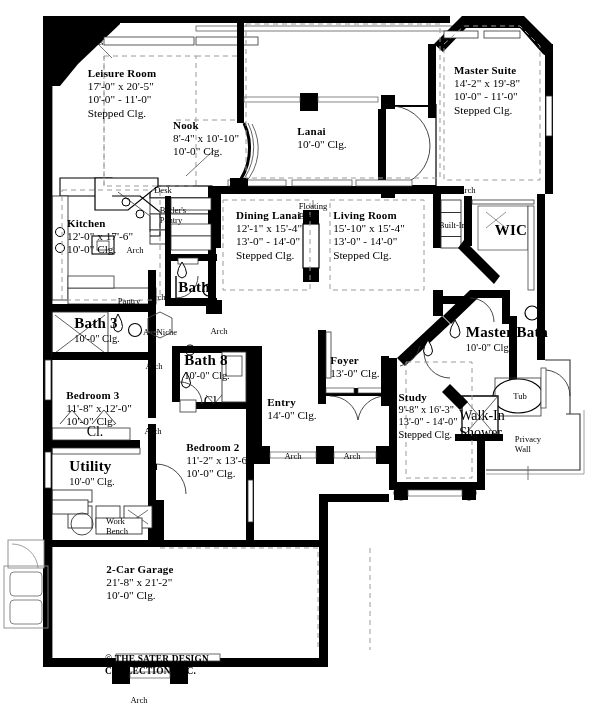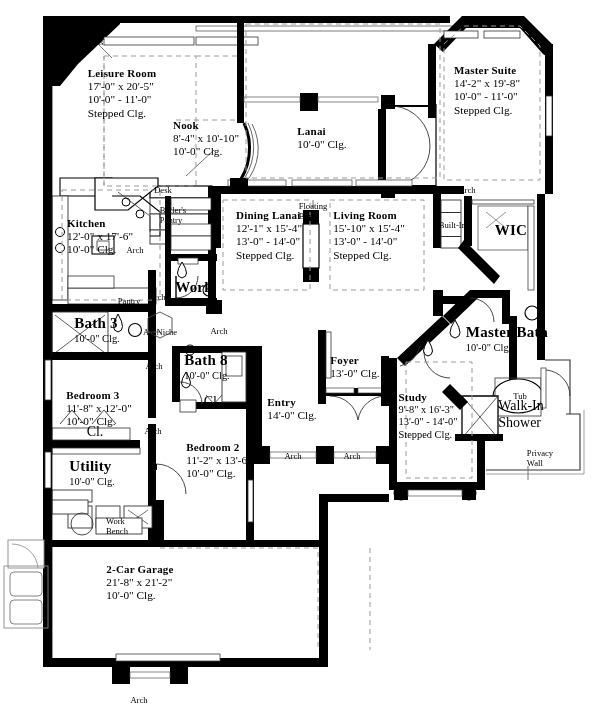--- a/index.html
+++ b/index.html
@@ -428,43 +428,47 @@
 <div class="lbl tiny" style="left:163px;top:190px;">Desk</div>
 <div class="lbl tiny" style="left:173px;top:215px;">
   <div>Butler's</div>
   <div>Pantry</div>
 </div>
 <div class="lbl tiny" style="left:313px;top:211px;">
   <div>Floating</div>
   <div>Bar</div>
 </div>
 <div class="lbl tiny" style="left:454px;top:225px;">Built-Ins</div>
-<div class="lbl rname sm" style="left:196px;top:288px;">Work.</div>
+<div class="lbl rname sm" style="left:196px;top:288px;">Bath.</div>
 <div class="lbl tiny" style="left:129px;top:301px;">Pantry</div>
 <div class="lbl tiny" style="left:160px;top:332px;">Art Niche</div>
 <div class="lbl tiny2" style="left:95px;top:432px;">Cl.</div>
 <div class="lbl tiny2" style="left:212px;top:402px;">Cl.</div>
-<div class="lbl tiny2" style="left:482px;top:415px;margin-left:39px;">
+<div class="lbl tiny2" style="left:482px;top:425px;">
   <div>Walk-In</div>
   <div>Shower</div>
 </div>
 <div class="lbl tiny" style="left:520px;top:396px;">Tub</div>
-<div class="lbl tiny" style="left:528px;top:458px;margin-left:12px;">
+<div class="lbl tiny" style="left:528px;top:444px;">
   <div>Privacy</div>
   <div>Wall</div>
 </div>
 <div class="lbl tiny" style="left:117px;top:526px;">
   <div>Work</div>
   <div>Bench</div>
 </div>
 
 <div class="lbl tiny" style="left:135px;top:250px;">Arch</div>
 <div class="lbl tiny" style="left:157px;top:297px;">Arch</div>
 <div class="lbl tiny" style="left:219px;top:331px;">Arch</div>
 <div class="lbl tiny" style="left:154px;top:366px;">Arch</div>
 <div class="lbl tiny" style="left:153px;top:431px;">Arch</div>
 <div class="lbl tiny" style="left:293px;top:456px;">Arch</div>
 <div class="lbl tiny" style="left:352px;top:456px;">Arch</div>
 <div class="lbl tiny" style="left:467px;top:190px;">Arch</div>
 <div class="lbl tiny" style="left:139px;top:700px;">Arch</div>
 
+<div class="lbl copy" style="left:157px;top:665px;">
+  <div>© THE SATER DESIGN</div>
+  <div>COLLECTION, INC.</div>
+</div>
 
 </div>
 
 </body></html>

